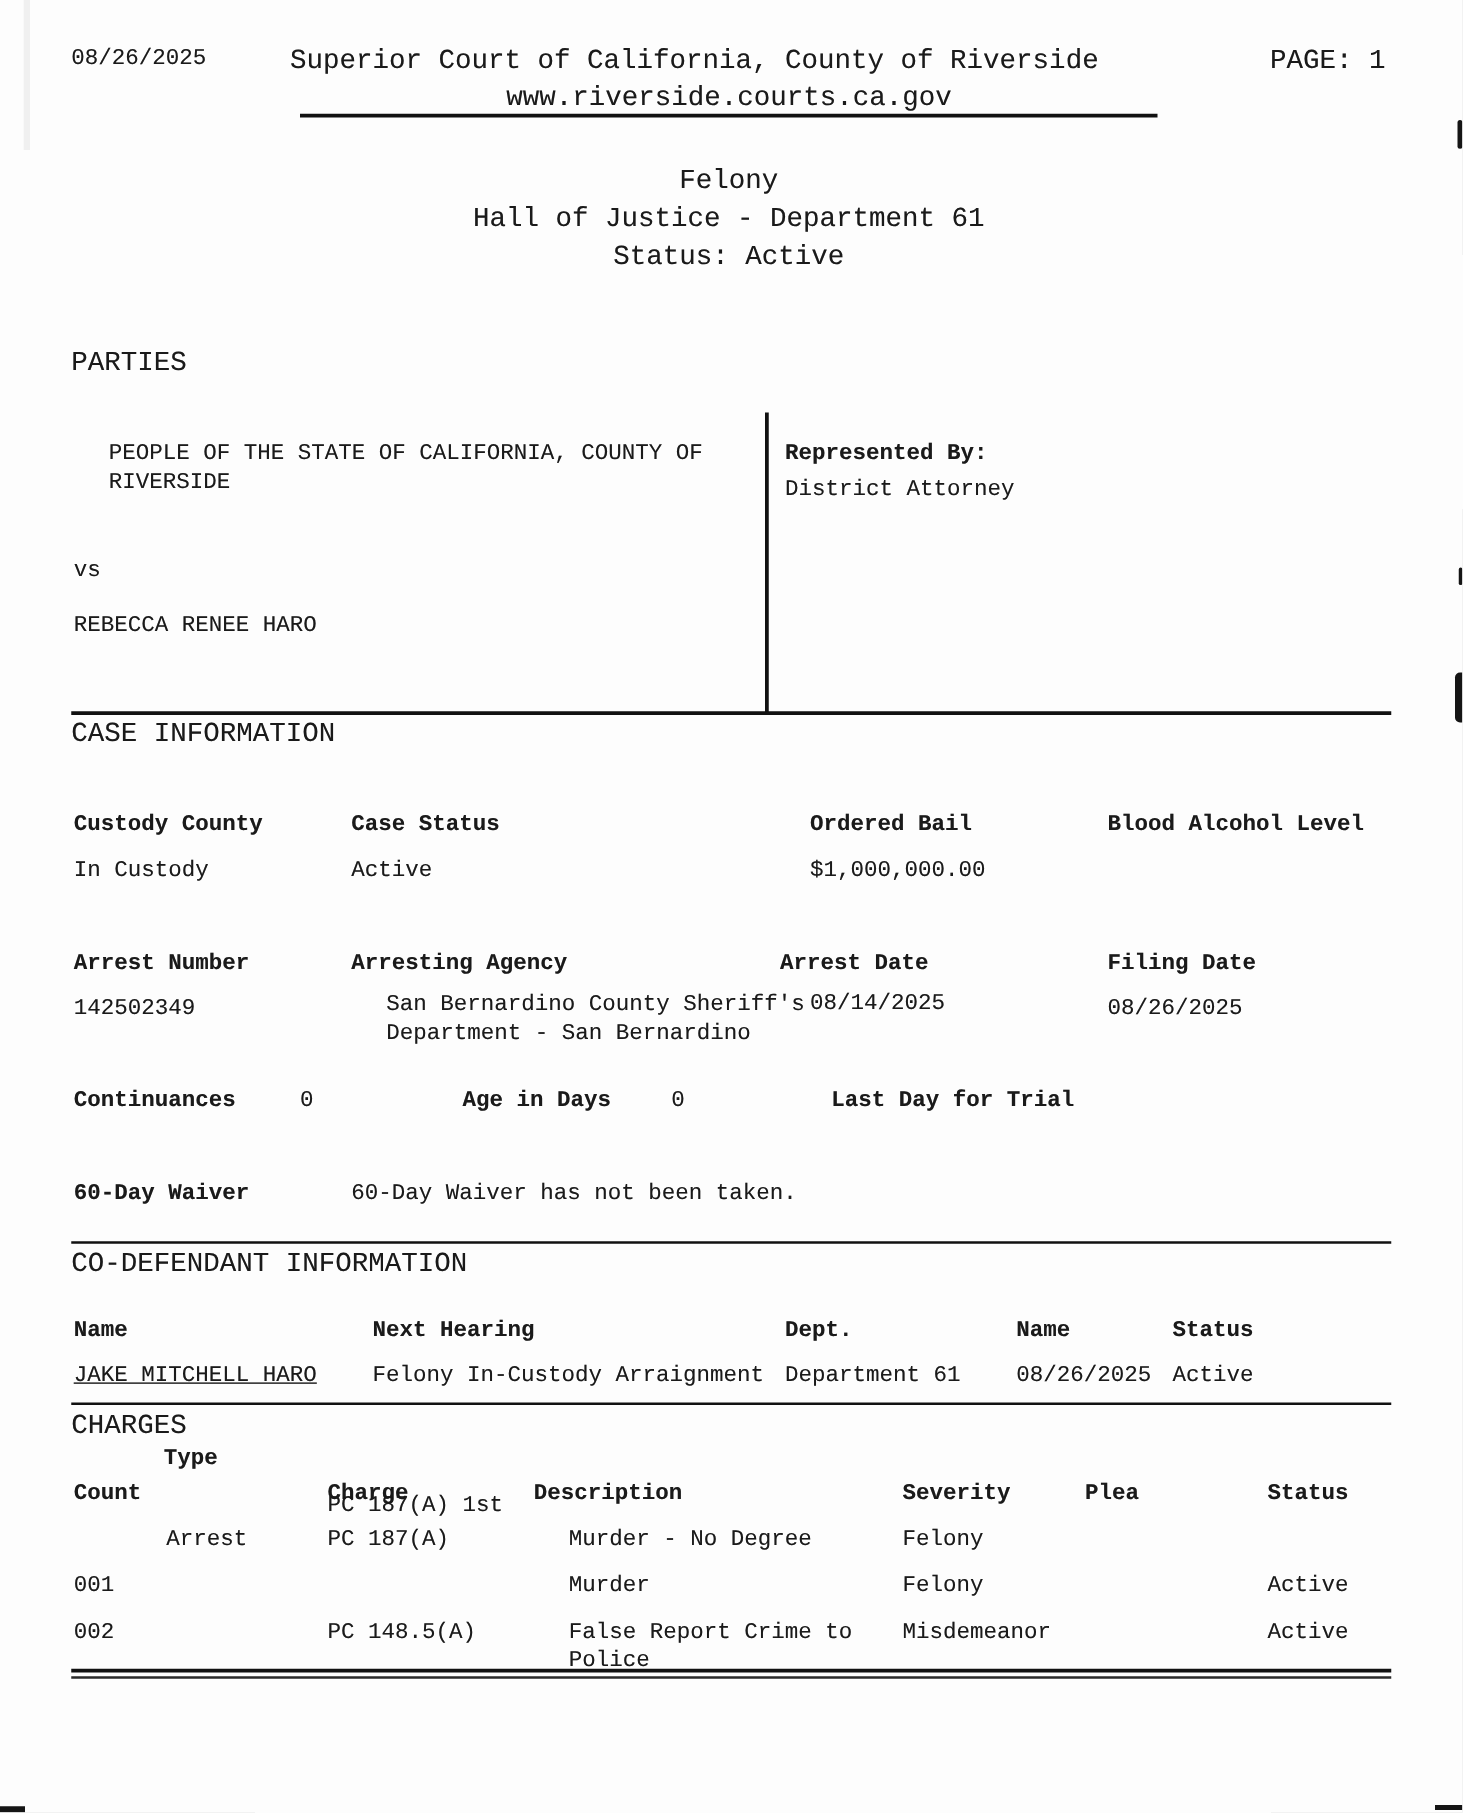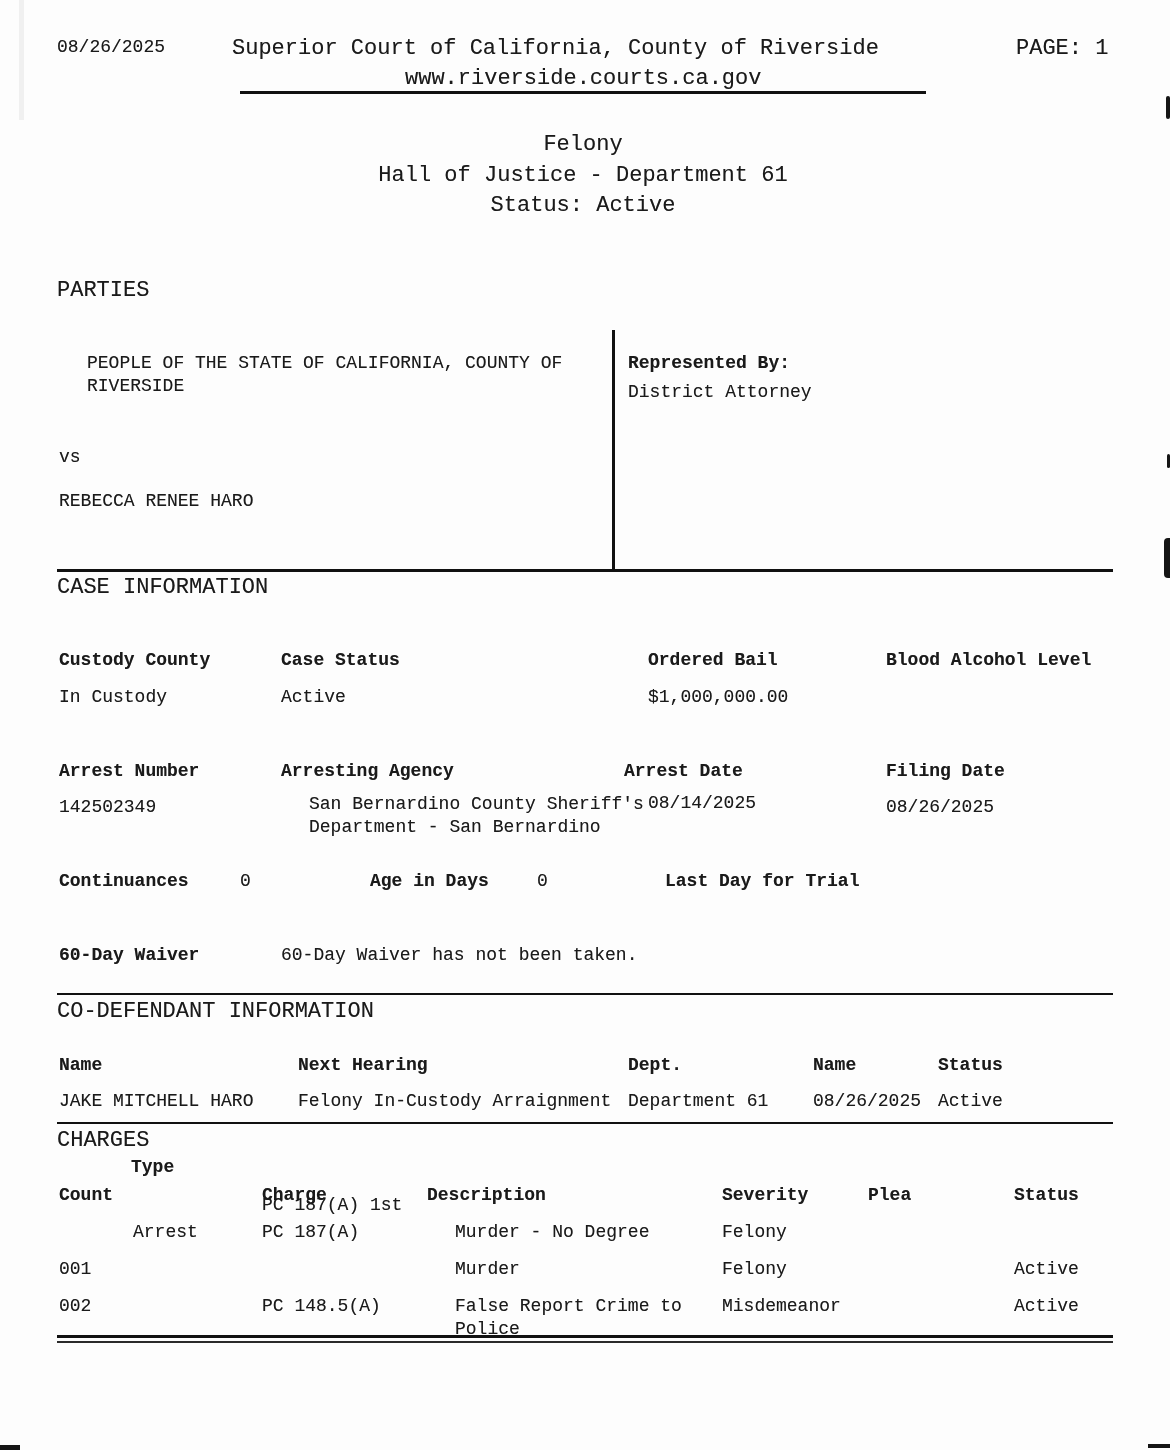--- a/index.html
+++ b/index.html
@@ -88,21 +88,21 @@
 
   <div class="abs t22" style="left:57px;top:999px;">CO-DEFENDANT INFORMATION</div>
 
   <div class="abs t18 b" style="left:59px;top:1054px;">Name</div>
   <div class="abs t18 b" style="left:298px;top:1054px;">Next Hearing</div>
   <div class="abs t18 b" style="left:628px;top:1054px;">Dept.</div>
   <div class="abs t18 b" style="left:813px;top:1054px;">Name</div>
   <div class="abs t18 b" style="left:938px;top:1054px;">Status</div>
 
   <div>
-    <div class="abs t18" style="left:59px;top:1090px;">JAKE MITCHELL HARO</div>
+    <div class="abs t18" style="left:59px;top:1090px;text-decoration:underline;">JAKE MITCHELL HARO</div>
     <div class="abs t18" style="left:298px;top:1090px;">Felony In-Custody Arraignment</div>
     <div class="abs t18" style="left:628px;top:1090px;">Department 61</div>
     <div class="abs t18" style="left:813px;top:1090px;">08/26/2025</div>
     <div class="abs t18" style="left:938px;top:1090px;">Active</div>
   </div>
 
   <div class="rule" style="left:57px;top:1122px;width:1056px;height:2px;"></div>
 
   <div class="abs t22" style="left:57px;top:1128px;">CHARGES</div>
 

